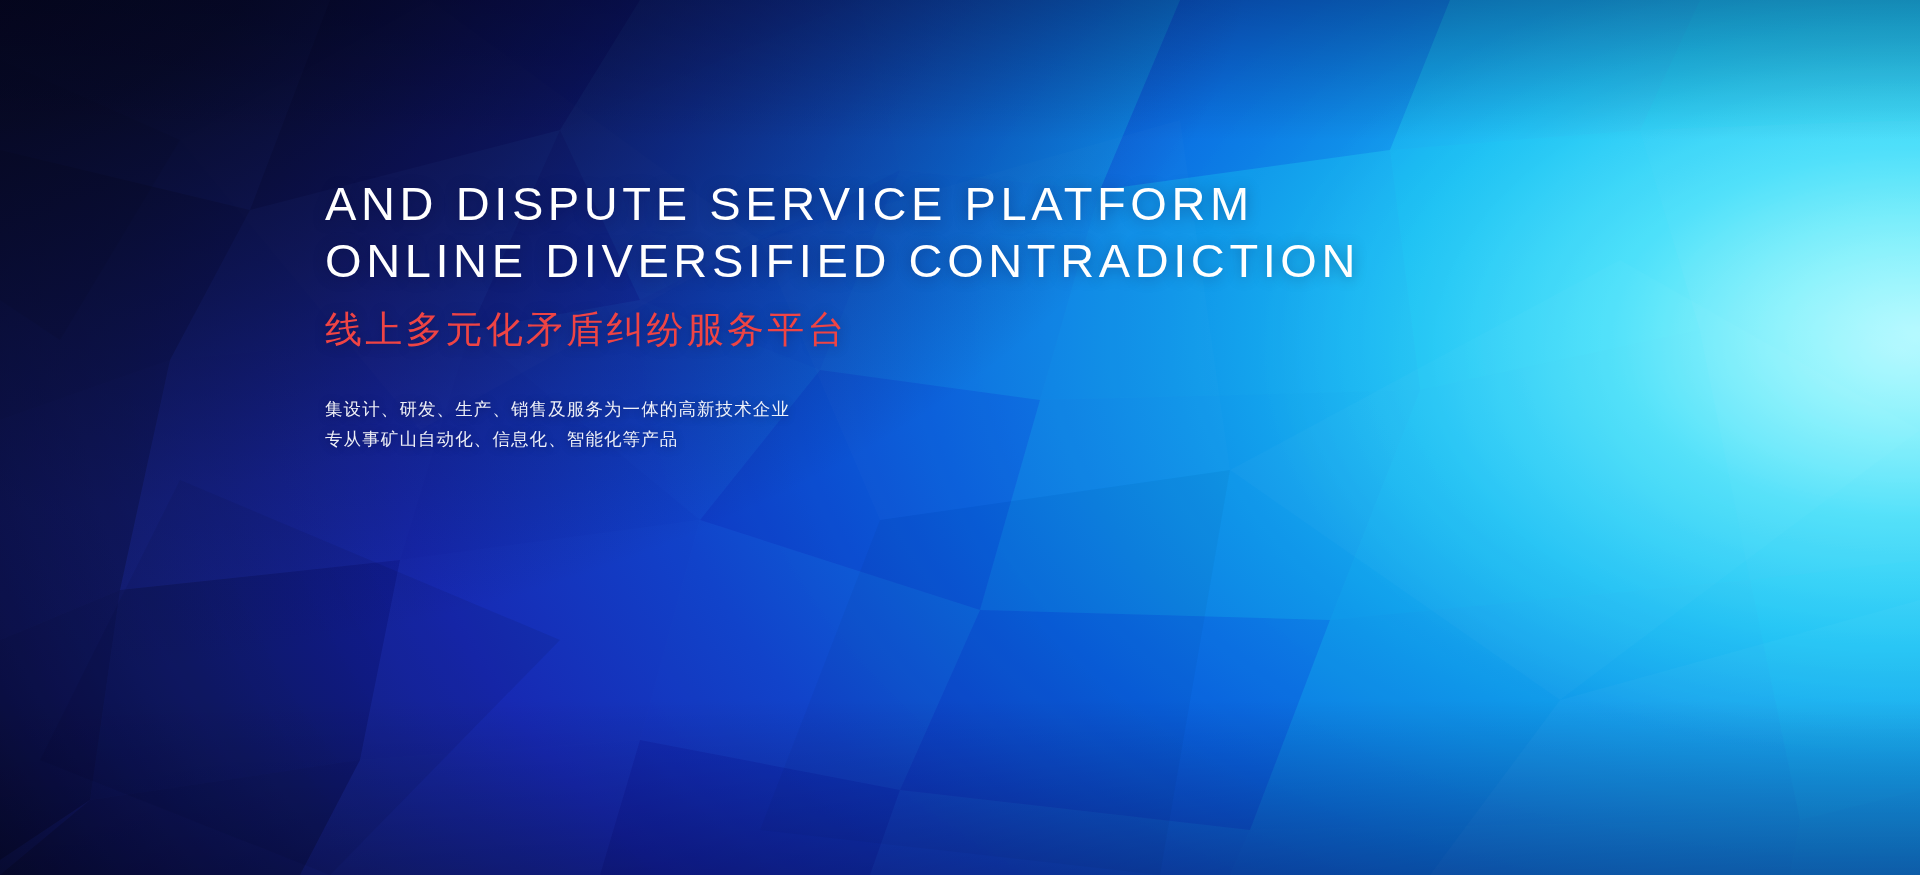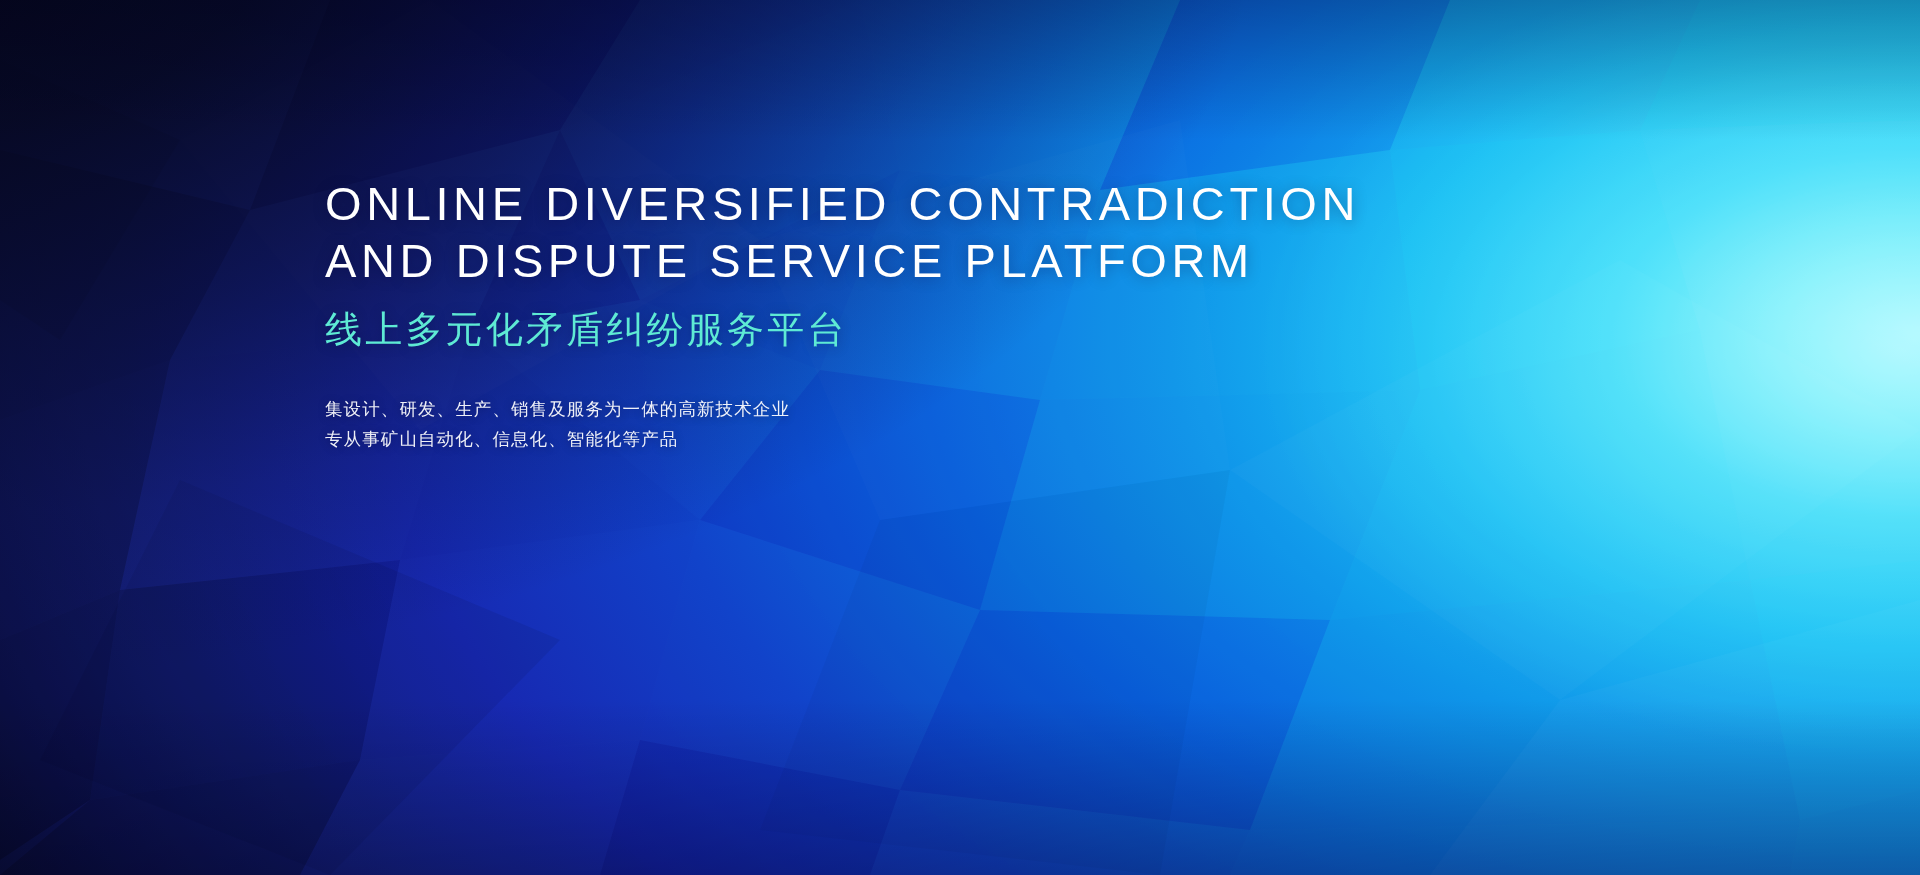--- a/index.html
+++ b/index.html
@@ -75,21 +75,21 @@
     font-weight:400;
     letter-spacing:4.6px;
     text-transform:uppercase;
     white-space:nowrap;
     text-shadow:0 1px 14px rgba(2,10,50,0.34);
   }
   #headline .hl-line { display:block; }
 
   #subtitle {
     margin-top:19px;
-    color:#5eead4;
+    color:#ef4444;
     font-size:37px;
     line-height:44px;
     font-weight:400;
     letter-spacing:3.2px;
     white-space:nowrap;
     text-shadow:0 1px 12px rgba(2,10,50,0.34);
   }
 
   #tagline {
     margin-top:42px;
@@ -173,22 +173,22 @@
 
   <div class="bg-layer" id="bg-dark-corner"></div>
 
   <div class="bg-layer" id="bg-glow"></div>
 
   <div class="bg-layer" id="bg-vignette"></div>
 
   <div id="content">
 
     <h1 id="headline">
+      <span class="hl-line">AND DISPUTE SERVICE PLATFORM</span>
       <span class="hl-line">ONLINE DIVERSIFIED CONTRADICTION</span>
-      <span class="hl-line">AND DISPUTE SERVICE PLATFORM</span>
     </h1>
 
     <h2 id="subtitle">线上多元化矛盾纠纷服务平台</h2>
 
     <div id="tagline">
       <span class="tag-line">集设计、研发、生产、销售及服务为一体的高新技术企业</span>
       <span class="tag-line">专从事矿山自动化、信息化、智能化等产品</span>
     </div>
 
   </div>

